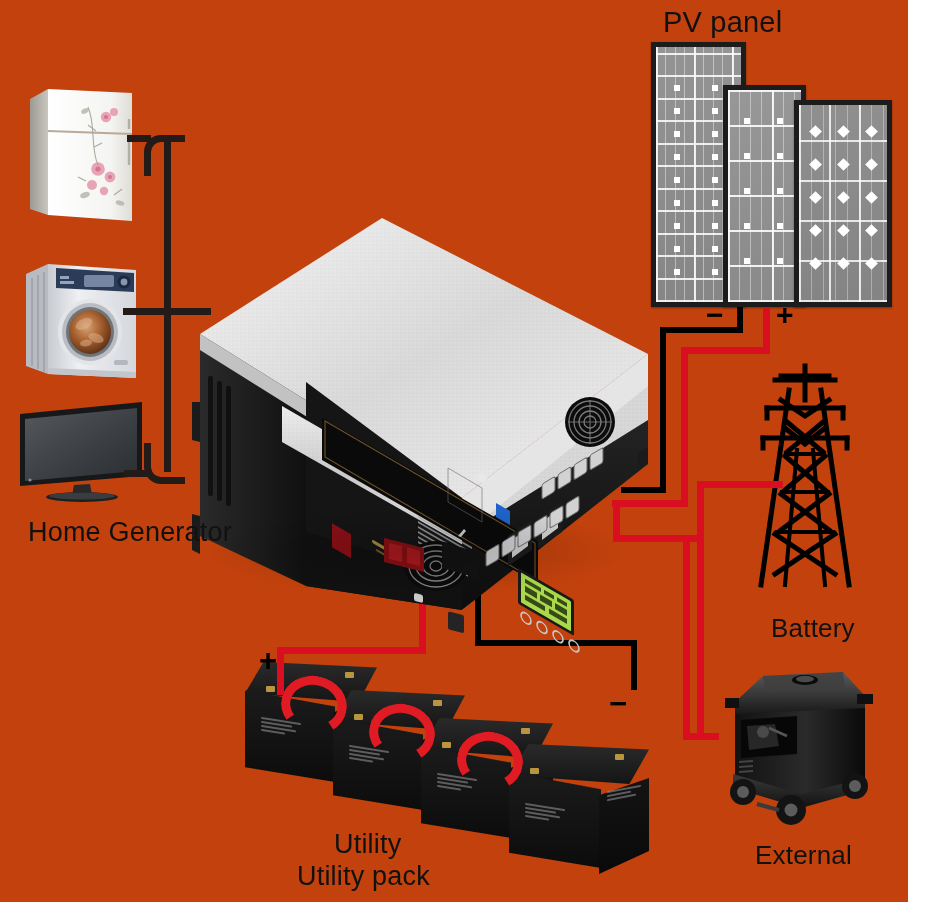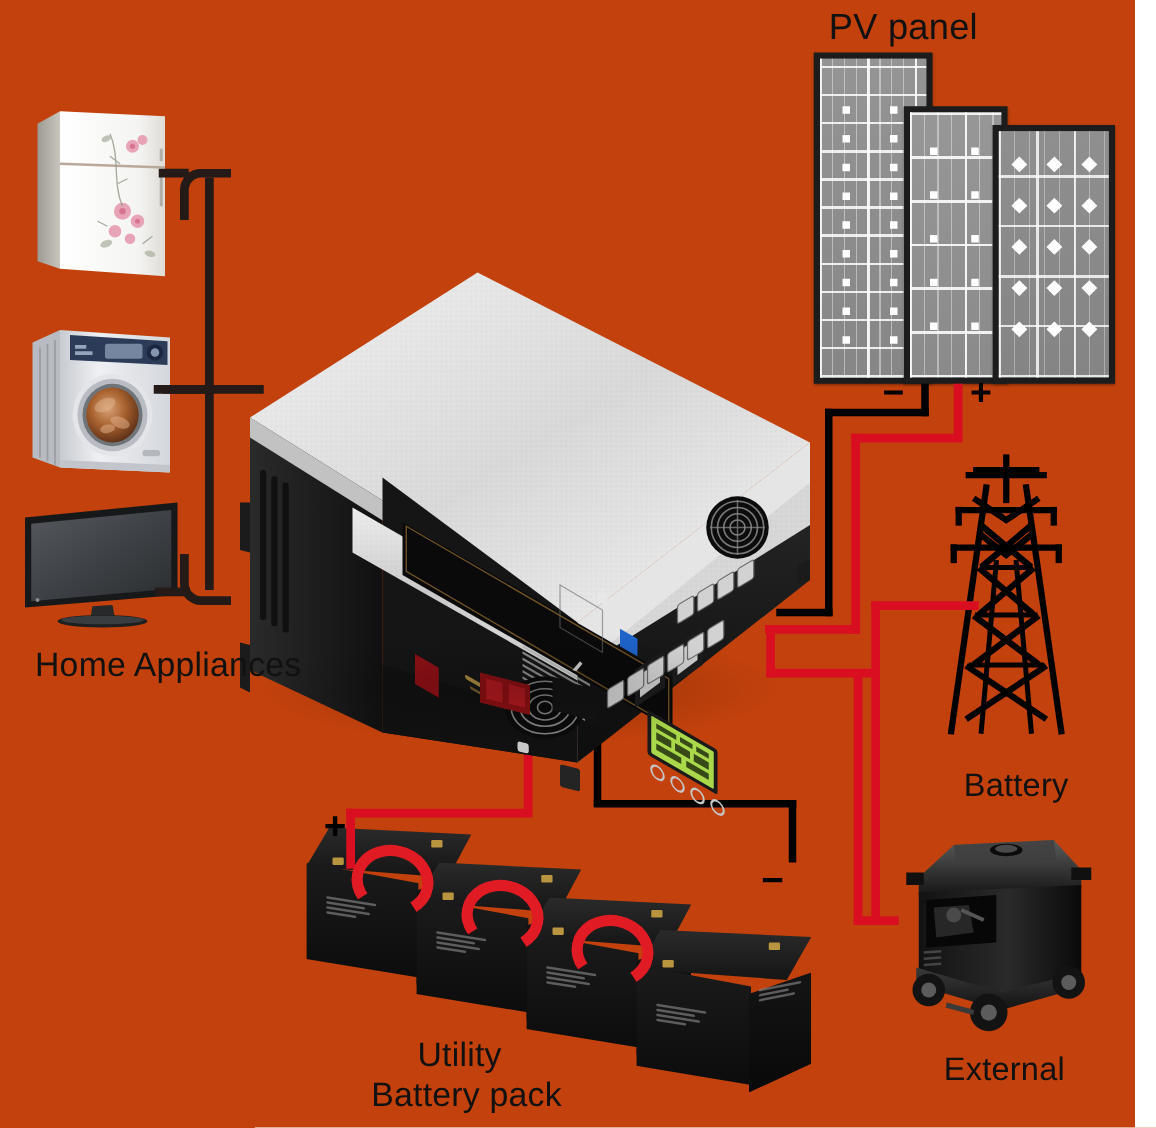--- a/index.html
+++ b/index.html
@@ -318,21 +318,21 @@
   </div>
 
   <div class="bjump" style="left:281px;top:676px;width:48px;height:40px;transform:rotate(12deg);"></div>
   <div class="bjump" style="left:369px;top:704px;width:48px;height:40px;transform:rotate(12deg);"></div>
   <div class="bjump" style="left:457px;top:732px;width:48px;height:40px;transform:rotate(12deg);"></div>
 
   <div class="sym" style="left:259px;top:645px;font-size:31px;">+</div>
   <div class="sym" style="left:609px;top:688px;font-size:31px;">−</div>
 
   <div class="lbl" style="left:334px;top:829px;font-size:27px;">Utility</div>
-  <div class="lbl" style="left:297px;top:861px;font-size:27px;">Battery pack</div>
+  <div class="lbl" style="left:297px;top:861px;font-size:27px;">Utility pack</div>
 
   <div class="wr" style="left:419px;top:527px;width:7px;height:120px;"></div>
   <div class="wr" style="left:277px;top:647px;width:149px;height:7px;"></div>
   <div class="wr" style="left:277px;top:647px;width:7px;height:48px;"></div>
 
   <div class="w" style="left:475px;top:535px;width:6px;height:110px;"></div>
   <div class="w" style="left:475px;top:640px;width:162px;height:6px;"></div>
   <div class="w" style="left:631px;top:640px;width:6px;height:50px;"></div>
 
   <div id="inv">
@@ -628,21 +628,21 @@
       <path d="M9 19 L121 8 L121 71 L9 81 Z" fill="url(#tvScr)"></path>
 
       <circle cx="14" cy="80" r="1.6" fill="#8a8d90"></circle>
 
       <path d="M58 85 L74 84 L76 95 L56 96 Z" fill="#27292b"></path>
       <ellipse cx="66" cy="97" rx="36" ry="5" fill="#1d1f21"></ellipse>
       <ellipse cx="66" cy="96" rx="33" ry="3.4" fill="#3a3d40"></ellipse>
     </svg>
   </div>
 
-  <div class="lbl" style="left:28px;top:517px;font-size:27px;">Home Appliances</div>
+  <div class="lbl" style="left:28px;top:517px;font-size:27px;">Home Generator</div>
 
   <div class="wbrn" style="left:123px;top:308px;width:88px;height:7px;"></div>
 
   <div class="wbrn" style="left:164px;top:142px;width:7px;height:330px;"></div>
 
   <div class="wbrn" style="left:127px;top:135px;width:24px;height:7px;"></div>
   <div class="elbow" style="left:144px;top:135px;width:34px;height:34px;border-right:0;border-bottom:0;border-top-left-radius:17px;"></div>
 
   <div class="elbow" style="left:144px;top:443px;width:34px;height:34px;border-right:0;border-top:0;border-bottom-left-radius:17px;"></div>
   <div class="wbrn" style="left:124px;top:470px;width:28px;height:7px;"></div>

